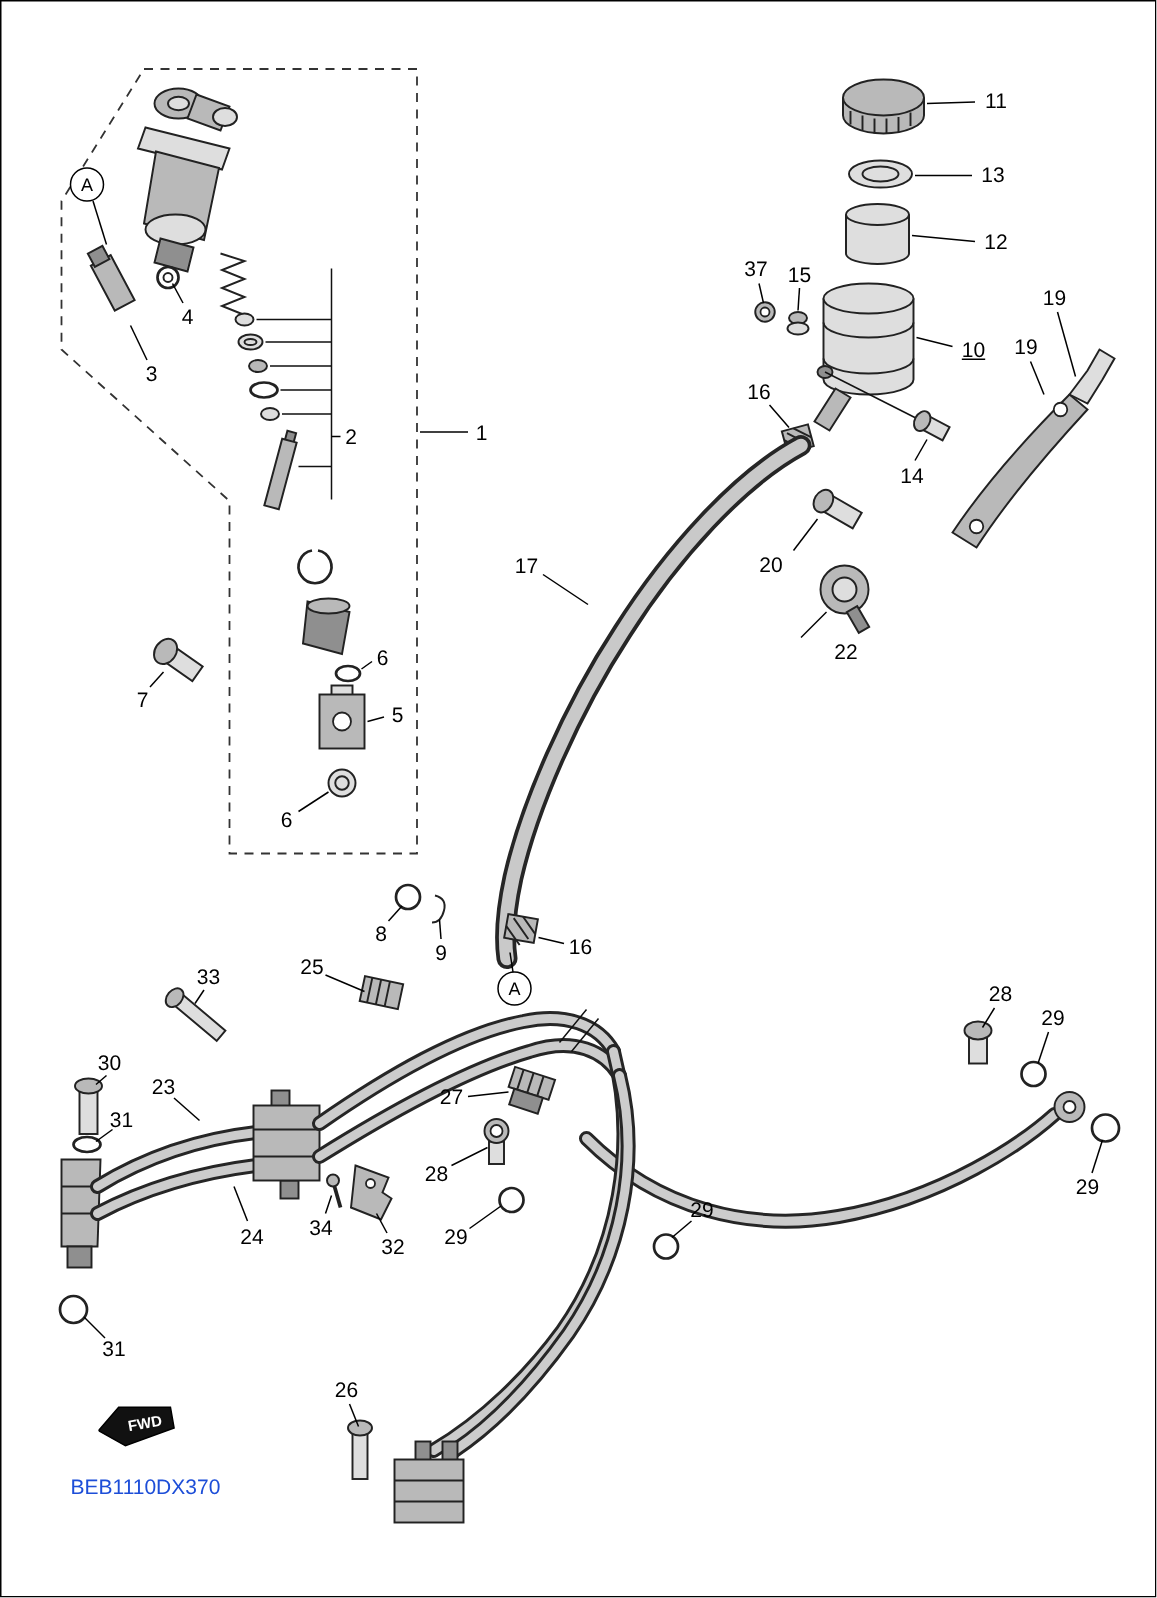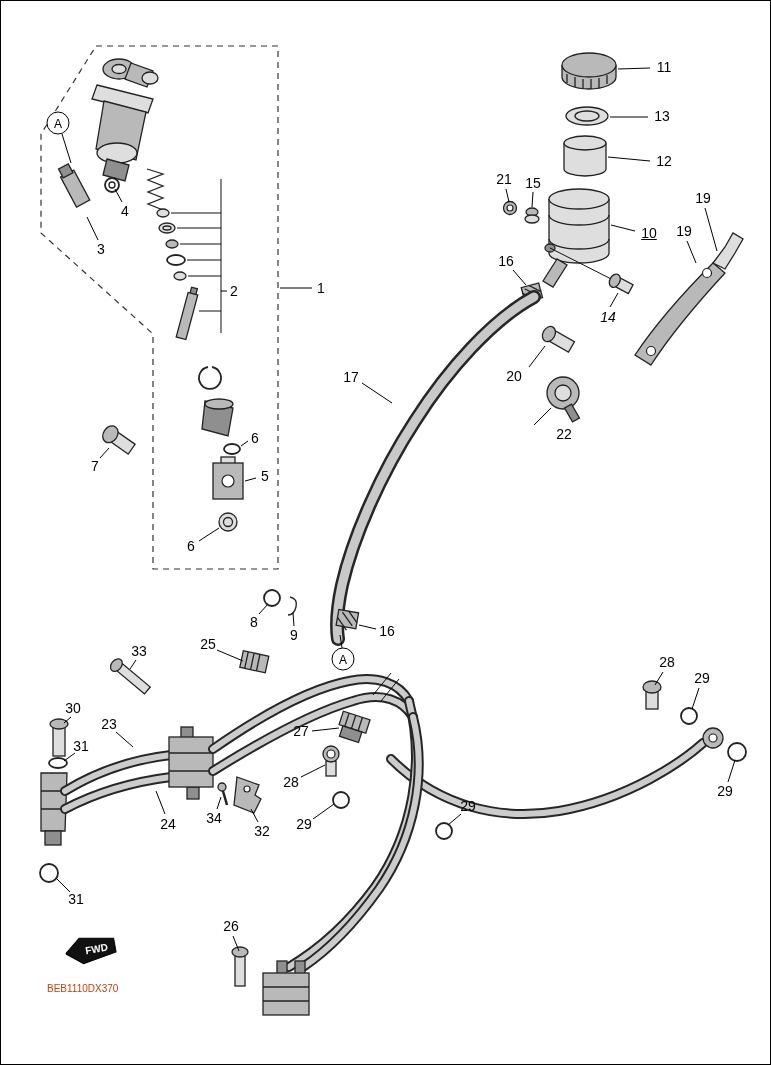--- a/index.html
+++ b/index.html
@@ -19,21 +19,21 @@
   
   .hOut{fill:none;stroke:#262626;stroke-width:14;stroke-linecap:round;}
   .hIn{fill:none;stroke:#c9c9c9;stroke-width:9;stroke-linecap:round;}
   .hOut2{fill:none;stroke:#262626;stroke-width:10;stroke-linecap:round;}
   .hIn2{fill:none;stroke:#cccccc;stroke-width:6;stroke-linecap:round;}
   
   .callout{position:absolute;transform:translate(-50%,-50%);font-size:14px;color:#000;
            white-space:nowrap;line-height:1;z-index:3;}
   .callout.circled{width:21px;height:21px;border:1.5px solid #000;border-radius:50%;
            display:flex;align-items:center;justify-content:center;font-size:12px;background:#fff;}
-  .code-text{position:absolute;left:46px;top:982px;font-size:10px;color:#c2410c;z-index:3;}
+  .code-text{position:absolute;left:46px;top:982px;font-size:14px;color:#1d4ed8;z-index:3;}
   .fwd-wrap{position:absolute;left:62px;top:938px;transform:rotate(-10deg);z-index:3;}
 </style>
 </head>
 <body>
 
 <div class="stage">
 
   <svg id="drawing" width="771" height="1065" viewBox="0 0 771 1065">
 
     <path class="dashed" d="M95,45 H277 V568 H152 V333 L40,232 V133 Z"></path>
@@ -300,29 +300,29 @@
       <div class="callout" style="left: 264px; top: 475px;">5</div>
       <div class="callout" style="left: 254px; top: 437px;">6</div>
       <div class="callout" style="left: 190px; top: 545px;">6</div>
       <div class="callout" style="left: 94px; top: 465px;">7</div>
       <div class="callout" style="left: 253px; top: 621px;">8</div>
       <div class="callout" style="left: 293px; top: 634px;">9</div>
       <div class="callout" style="left: 648px; top: 232px; text-decoration: underline;">10</div>
       <div class="callout" style="left: 663px; top: 66px;">11</div>
       <div class="callout" style="left: 663px; top: 160px;">12</div>
       <div class="callout" style="left: 661px; top: 115px;">13</div>
-      <div class="callout" style="left: 607px; top: 316px; font-style: italic;">14</div>
+      <div class="callout" style="left: 607px; top: 316px;">14</div>
       <div class="callout" style="left: 532px; top: 182px;">15</div>
       <div class="callout" style="left: 505px; top: 260px;">16</div>
       <div class="callout" style="left: 386px; top: 630px;">16</div>
       <div class="callout" style="left: 350px; top: 376px;">17</div>
       <div class="callout" style="left: 702px; top: 197px;">19</div>
       <div class="callout" style="left: 683px; top: 230px;">19</div>
       <div class="callout" style="left: 513px; top: 375px;">20</div>
-      <div class="callout" style="left: 503px; top: 178px;">21</div>
+      <div class="callout" style="left: 503px; top: 178px;">37</div>
       <div class="callout" style="left: 526px; top: 433px; margin-left: 37px;">22</div>
       <div class="callout" style="left: 108px; top: 723px;">23</div>
       <div class="callout" style="left: 167px; top: 823px;">24</div>
       <div class="callout" style="left: 207px; top: 643px;">25</div>
       <div class="callout" style="left: 230px; top: 925px;">26</div>
       <div class="callout" style="left: 300px; top: 730px;">27</div>
       <div class="callout" style="left: 290px; top: 781px;">28</div>
       <div class="callout" style="left: 666px; top: 661px;">28</div>
       <div class="callout" style="left: 303px; top: 823px;">29</div>
       <div class="callout" style="left: 467px; top: 805px;">29</div>

